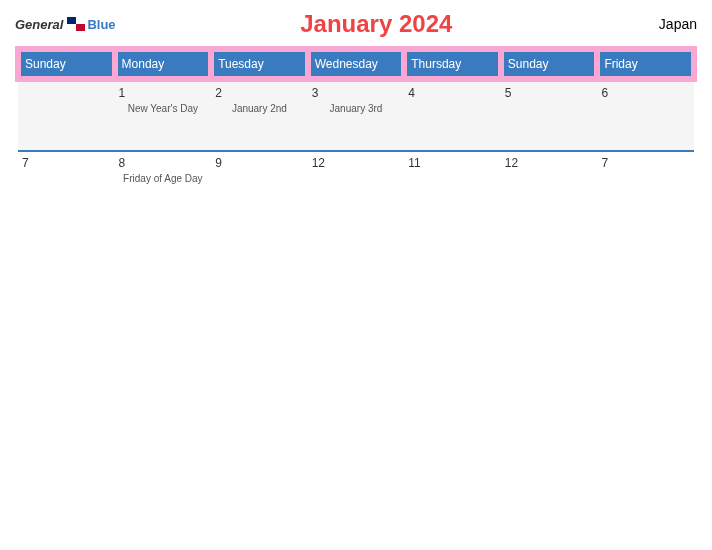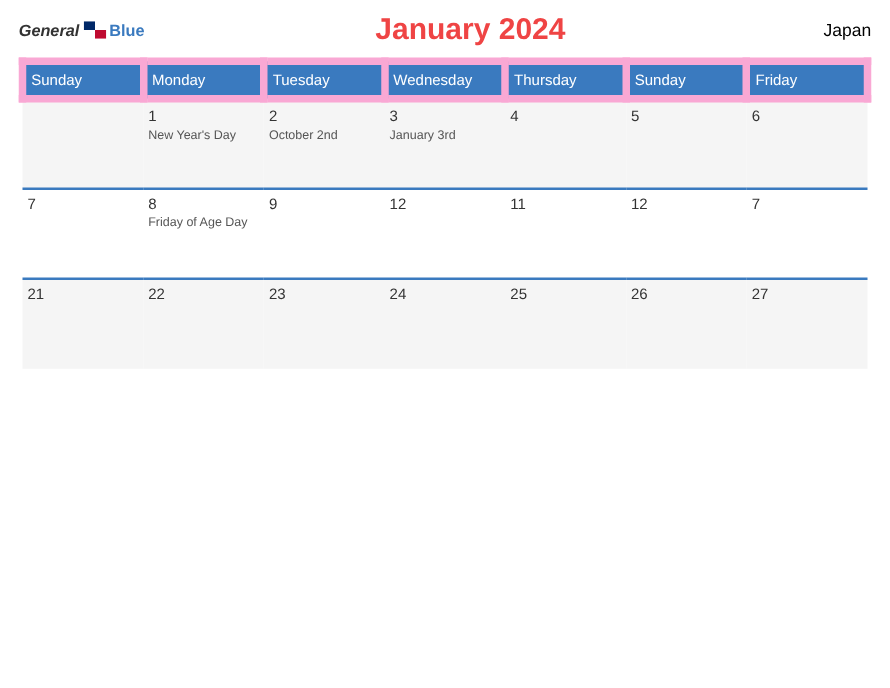--- a/index.html
+++ b/index.html
@@ -98,20 +98,21 @@
       font-size: 12px;
       color: #333;
       display: block;
       margin-bottom: 2px;
     }
     .holiday {
       font-size: 10px;
       color: #555;
       display: block;
       line-height: 1.3;
+      text-align: center;
     }
   </style>
 </head>
 <body>
 
 <div class="page">
   <div class="header">
     <div class="logo">
       <span class="logo-text-general">General</span>
 
@@ -144,21 +145,21 @@
     <tbody id="calendar-body">
 
     <tr>
           <td></td>
           <td>
             <span class="day-number">1</span>
             <span class="holiday">New Year's Day</span>
           </td>
           <td>
             <span class="day-number">2</span>
-            <span class="holiday">October 2nd</span>
+            <span class="holiday">January 2nd</span>
           </td>
           <td>
             <span class="day-number">3</span>
             <span class="holiday">January 3rd</span>
           </td>
           <td>
             <span class="day-number">4</span>
           </td>
           <td>
             <span class="day-number">5</span>
@@ -184,38 +185,15 @@
           <td>
             <span class="day-number">11</span>
           </td>
           <td>
             <span class="day-number">12</span>
           </td>
           <td>
             <span class="day-number">7</span>
           </td>
         </tr>
-        <tr>
-          <td>
-            <span class="day-number">21</span>
-          </td>
-          <td>
-            <span class="day-number">22</span>
-          </td>
-          <td>
-            <span class="day-number">23</span>
-          </td>
-          <td>
-            <span class="day-number">24</span>
-          </td>
-          <td>
-            <span class="day-number">25</span>
-          </td>
-          <td>
-            <span class="day-number">26</span>
-          </td>
-          <td>
-            <span class="day-number">27</span>
-          </td>
-        </tr>
       </tbody>
   </table>
 </div>
 
 </body></html>

